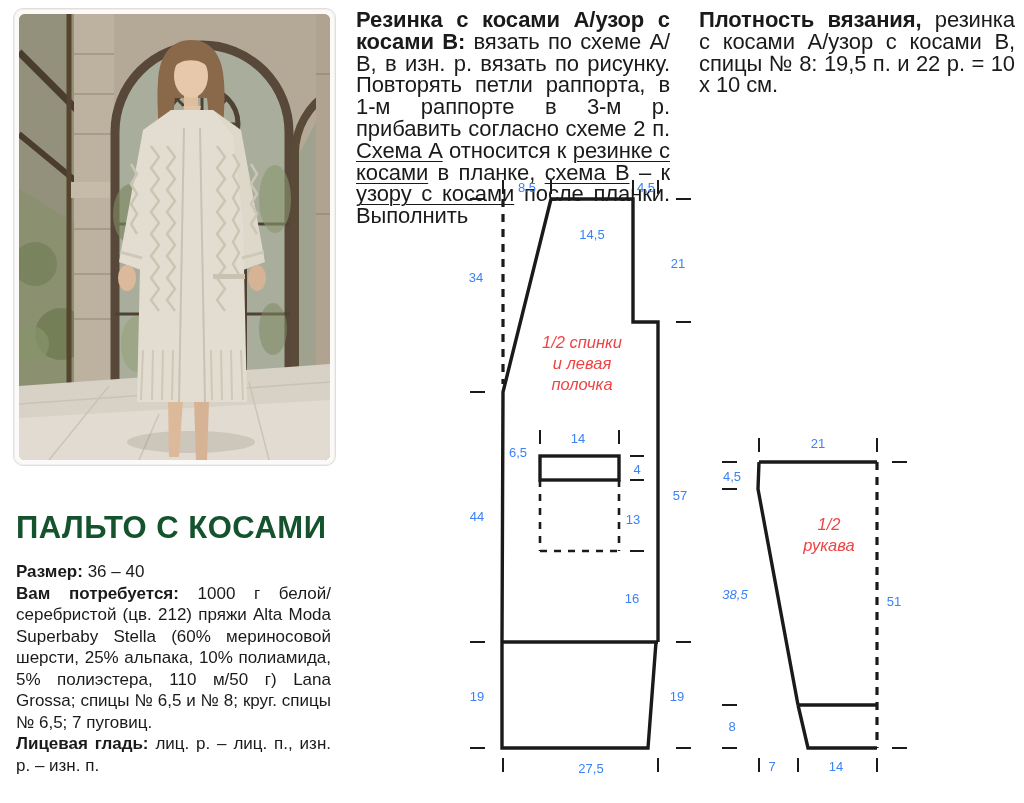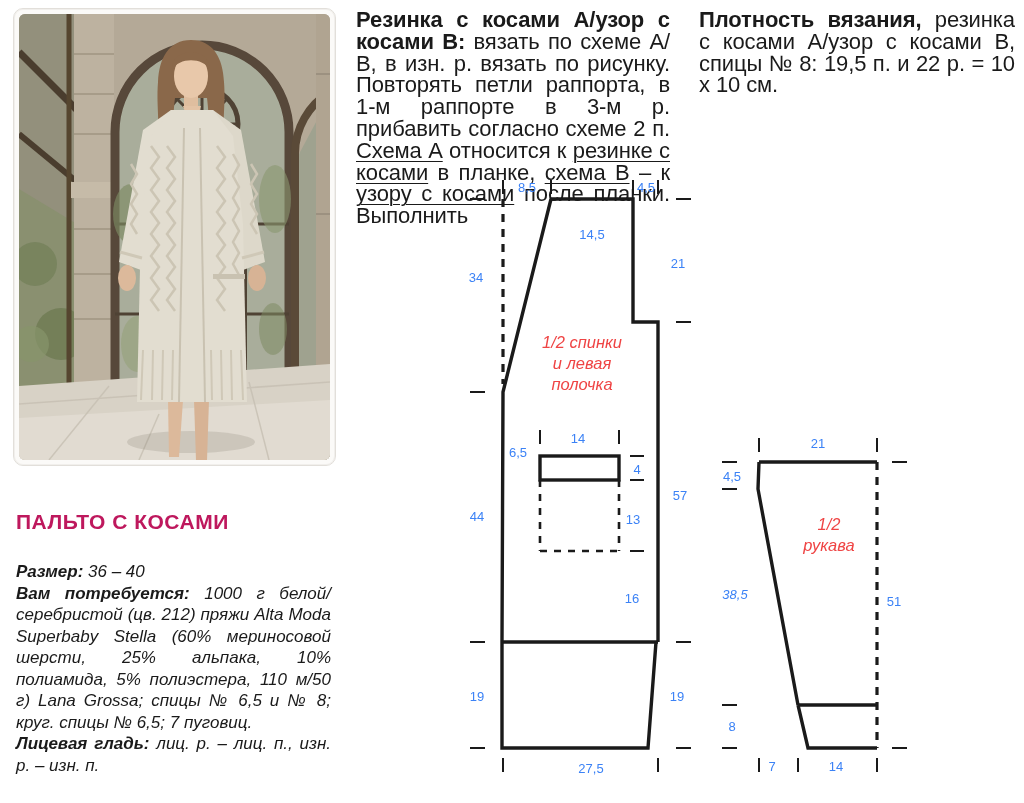--- a/index.html
+++ b/index.html
@@ -12,25 +12,25 @@
   
   .photo-frame{
     left:13px;top:8px;width:323px;height:458px;
     background:#fbfaf8;border:1px solid #e2dfda;border-radius:10px;
     padding:5px;box-sizing:border-box;box-shadow:0 0 0 1px #f1efec inset;
   }
   .photo-frame svg{display:block;border-radius:6px;}
   
   .page-title{
     left:16px;top:510px;width:330px;margin:0;
-    font-size:21px;font-weight:bold;letter-spacing:.5px;
-    color:#be185d;
+    font-size:31px;font-weight:bold;letter-spacing:.5px;
+    color:#14532d;
   }
   .left-info{left:16px;top:561px;width:315px;font-size:17px;line-height:21.5px;}
-  .left-info p{margin:0;text-align:justify;font-style:italic;}
+  .left-info p{margin:0;text-align:justify;}
   
   .text-col{font-size:22px;line-height:21.8px;letter-spacing:-.1px;}
   .text-col p{margin:0;text-align:justify;}
   .text-col p + p{margin-top:15px;}
   .b{font-weight:bold;}
   .u{text-decoration:underline;text-underline-offset:2.5px;text-decoration-thickness:1.4px;}
   
   .diagram{position:absolute;}
   .diagram svg{position:absolute;left:0;top:0;}
   .m{

